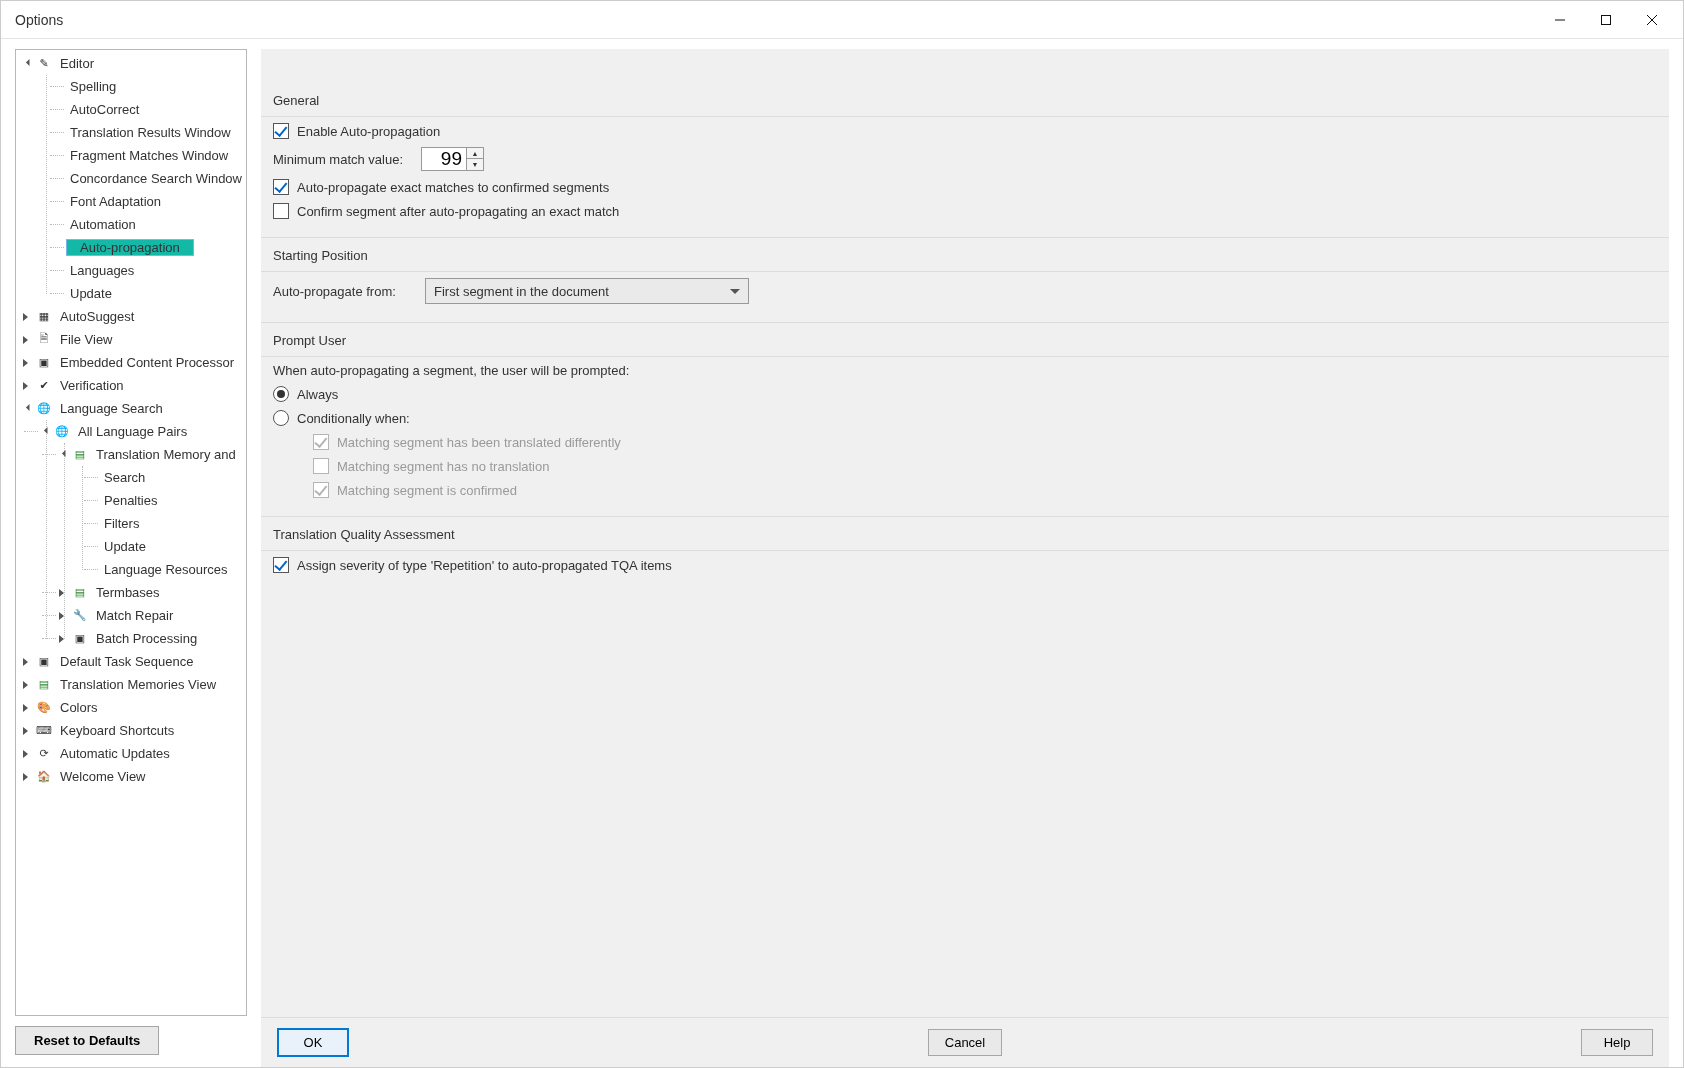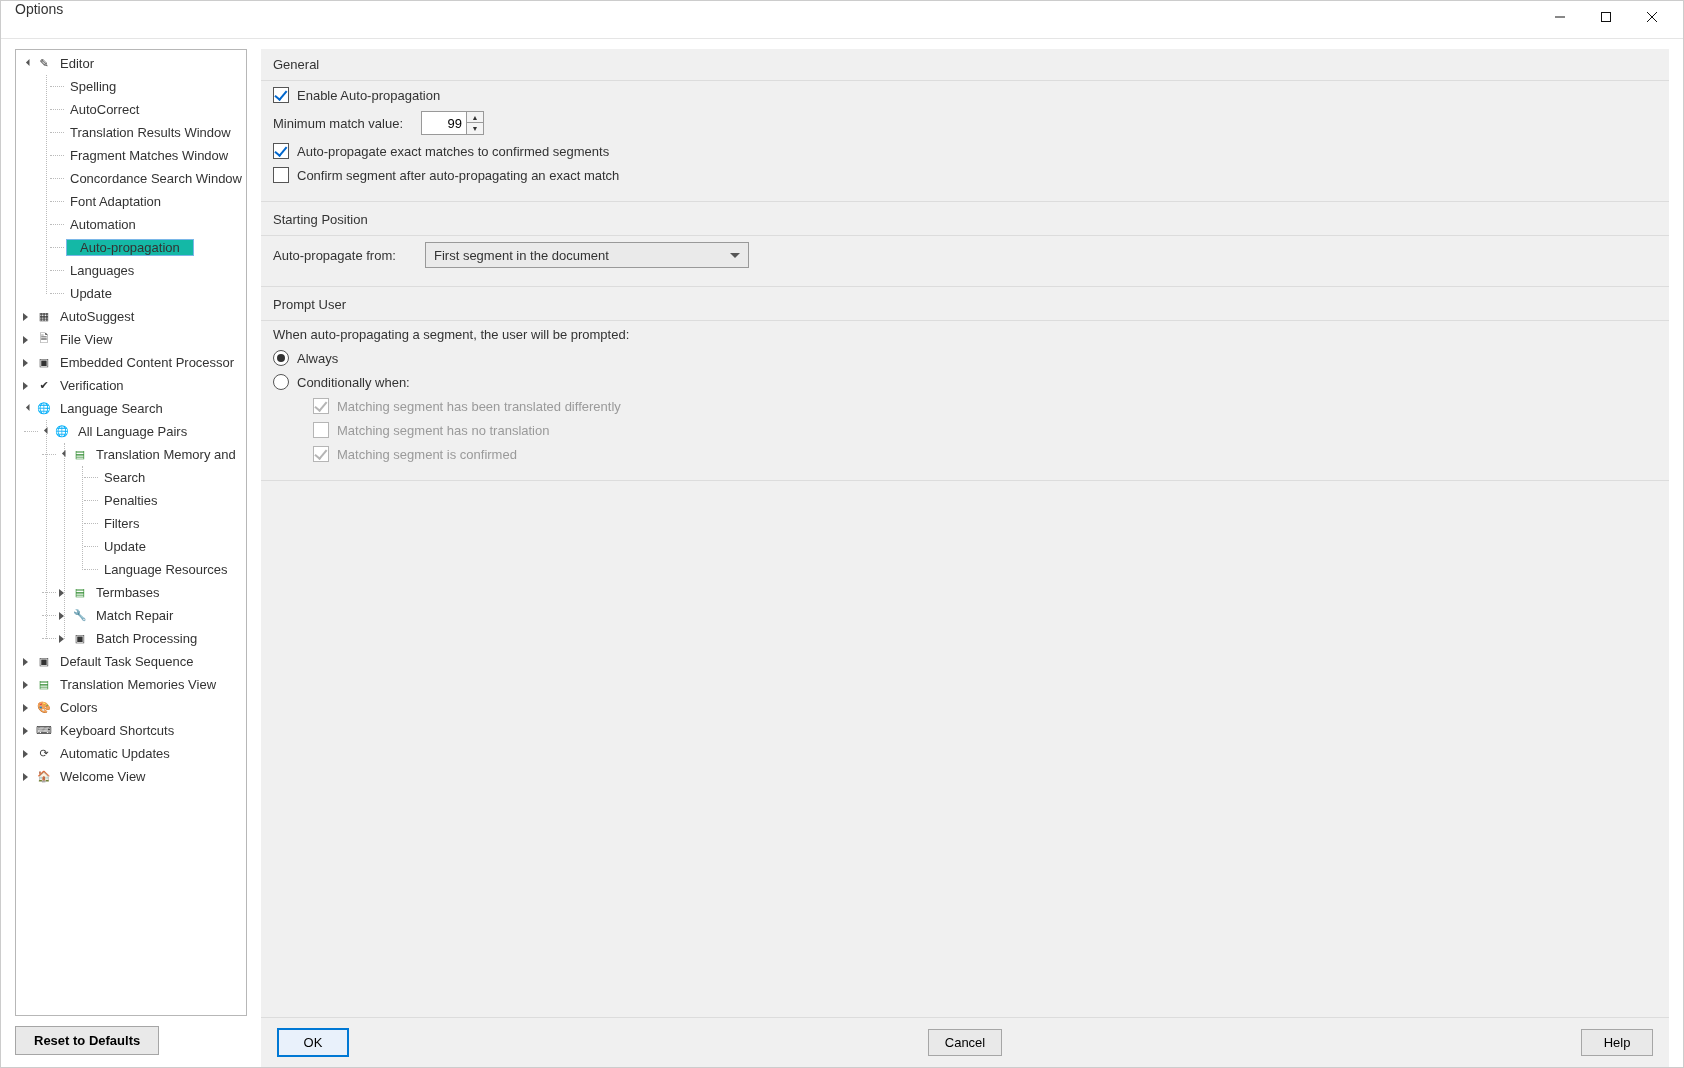--- a/index.html
+++ b/index.html
@@ -1,18 +1,18 @@
 <!DOCTYPE html>
 <html><head>
 <meta charset="utf-8">
 <style>
 * { box-sizing: border-box; margin: 0; padding: 0; }
 body { font-family: "Segoe UI", Tahoma, sans-serif; font-size: 13px; color: #333; background: #fff; overflow: hidden; }
 .window { width: 1684px; height: 1068px; display: flex; flex-direction: column; border: 1px solid #ccc; }
-.titlebar { height: 38px; display: flex; padding: 0 8px; border-bottom: 1px solid #e5e5e5; }
+.titlebar { height: 38px; display: flex; align-items: center; padding: 12px 8px; border-bottom: 1px solid #e5e5e5; }
 .titlebar-title { font-size: 14px; padding-left: 6px; }
 .titlebar-spacer { flex: 1; }
 .titlebar-btn { width: 46px; height: 32px; display: flex; align-items: center; justify-content: center; cursor: pointer; }
 .titlebar-btn svg { stroke: #111; }
 .main { flex: 1; display: flex; padding: 10px 14px 0 14px; gap: 14px; background:#fff; overflow:hidden; }
 .sidebar-col { width: 232px; display:flex; flex-direction:column; }
 .sidebar { flex:1; border: 1px solid #b7b7b7; background: #fff; overflow-y: auto; padding: 2px 0; }
 .reset-row { padding: 10px 0 12px 0; }
 .reset-btn { padding: 6px 18px; border: 1px solid #a6a6a6; background: #e9e9e9; cursor: pointer; font-size: 13px; font-weight: bold; }
 .tree ul { list-style: none; }
@@ -31,35 +31,35 @@
 .child-noicon2 > .tree-row { padding-left: 84px; }
 .tree .child-list { position:relative; }
 .tree .child-list::before { content:""; position:absolute; left:0; top:0; bottom:11px; border-left:1px dotted #bbb; }
 .tree .lvl0 > .child-list::before { left: 30px; }
 .tree .lvl1 > .child-list::before { left: 48px; }
 .tree .lvl2 > .child-list::before { left: 66px; }
 .tree .child-list > li > .tree-row::before { content:""; display:inline-block; flex-shrink:0; width:14px; border-top:1px dotted #bbb; height:0; margin-right:2px; margin-left:-16px; position:relative; top:0px; }
 .content { flex: 1; background: #f0f0f0; border-left: none; position: relative; display:flex; flex-direction:column; overflow:hidden;}
 .content-scroll { flex:1; overflow:auto; }
 .group { border: 1px solid #dcdcdc; border-left:none; border-right:none; border-top:none; padding: 0; margin-bottom: 2px; }
-.group:first-child { border-top:none; }
+.group:first-child { border-top:none;margin-top:36px; }
 .group-title { padding: 8px 12px 6px 12px; color: #333; font-size: 13px;  }
 .group-body { padding: 2px 12px 14px 12px; }
 .group-sep { border-bottom:1px solid #dcdcdc; margin: 2px 0 0 0; }
 .row { display: flex; align-items: center; padding: 4px 0; gap: 8px; }
 .row.indent { padding-left: 40px; }
 .cb { width: 16px; height: 16px; border: 1px solid #555; display: inline-flex; align-items: center; justify-content: center; cursor: pointer; background:#fff;}
 .cb.checked::after { content:""; width:10px; height:5px; border-left:2px solid #0066cc; border-bottom:2px solid #0066cc; transform: rotate(-50deg) translate(1px,-1px); }
 .cb.disabled { border-color:#b5b5b5; }
 .cb.disabled.checked::after { border-color:#b5b5b5; }
 .radio { width:16px; height:16px; border-radius:50%; border:1px solid #555; display:inline-flex; align-items:center; justify-content:center; cursor:pointer; background:#fff;}
 .radio.checked::after { content:""; width:8px; height:8px; border-radius:50%; background:#333; }
 label.disabled { color:#9a9a9a; }
 .spinner { display:inline-flex; border:1px solid #999; height:24px; }
-.spinner input { width:44px; border:none; text-align:right; padding-right:4px; font-size:13px; outline:none; }
+.spinner input { width:44px; border:none; text-align:right; padding-right:4px; font-size:19px; outline:none; }
 .spinner-btns { display:flex; flex-direction:column; border-left:1px solid #999; }
 .spinner-btn { width:16px; height:11px; display:flex; align-items:center; justify-content:center; font-size:7px; cursor:pointer; background:#f4f4f4; border-bottom:1px solid #999; }
 .spinner-btn:last-child { border-bottom:none; }
 .select { width: 324px; height:26px; border:1px solid #999; background:#eaeaea; display:flex; align-items:center; padding:0 8px; cursor:pointer; position:relative; }
 .select::after { content:""; position:absolute; right:8px; width:0; height:0; border-left:5px solid transparent; border-right:5px solid transparent; border-top:5px solid #555; }
 .footer { height: 50px; border-top: 1px solid #dcdcdc; display:flex; align-items:center; justify-content:space-between; gap:10px; padding: 0 16px; background:#f0f0f0;}
 .btn { min-width:72px; padding: 5px 16px; border:1px solid #a6a6a6; background:#e9e9e9; cursor:pointer; font-size:13px; }
 .btn.primary { border:2px solid #0078d4; background:#e9f1fb; }
 </style>
 </head>
@@ -368,20 +368,30 @@
               <span class="cb disabled"></span>
               <label class="disabled">Matching segment has no translation</label>
             </div>
             <div class="row indent">
               <span class="cb checked disabled"></span>
               <label class="disabled">Matching segment is confirmed</label>
             </div>
           </div>
         </div>
 
+        <div class="group" style="border-bottom:none">
+          <div class="group-title">Translation Quality Assessment</div>
+          <div class="group-sep"></div>
+          <div class="group-body">
+            <div class="row">
+              <span class="cb checked"></span>
+              <label>Assign severity of type 'Repetition' to auto-propagated TQA items</label>
+            </div>
+          </div>
+        </div>
 
       </div>
       <div class="footer">
         <button class="btn primary">OK</button>
         <button class="btn">Cancel</button>
         <button class="btn">Help</button>
       </div>
     </div>
   </div>
 </div>

